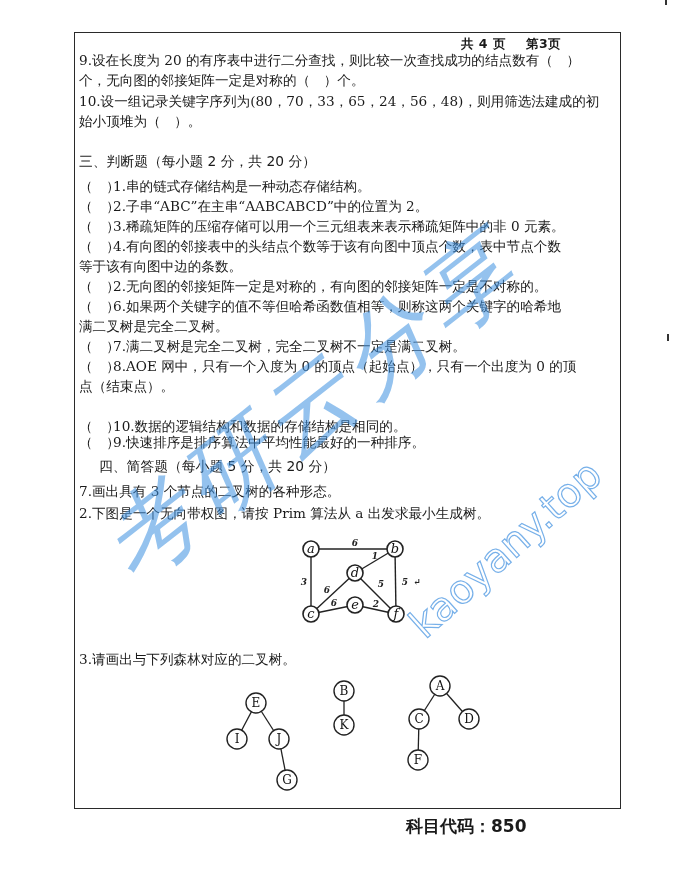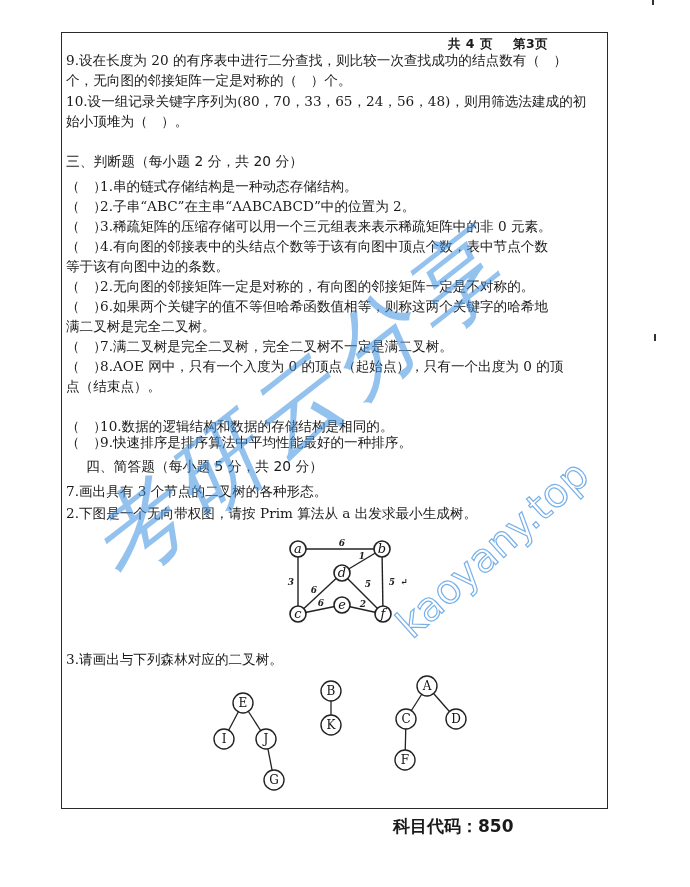--- a/index.html
+++ b/index.html
@@ -10,21 +10,21 @@
     body {
       width: 690px;
       height: 887px;
       position: relative;
       overflow: hidden;
       font-family: "DejaVu Serif", "Liberation Serif", serif;
       color: #1a1a1a;
     }
     .page {
       position: absolute;
-      left: 0; top: 0;
+      left: 13px; top: 0;
       width: 636px; height: 887px;
     }
     .frame {
       position: absolute;
       left: 61px;
       top: 32px;
       width: 547px;
       height: 777px;
       border: 1.6px solid #2a2a2a;
       box-sizing: border-box;

